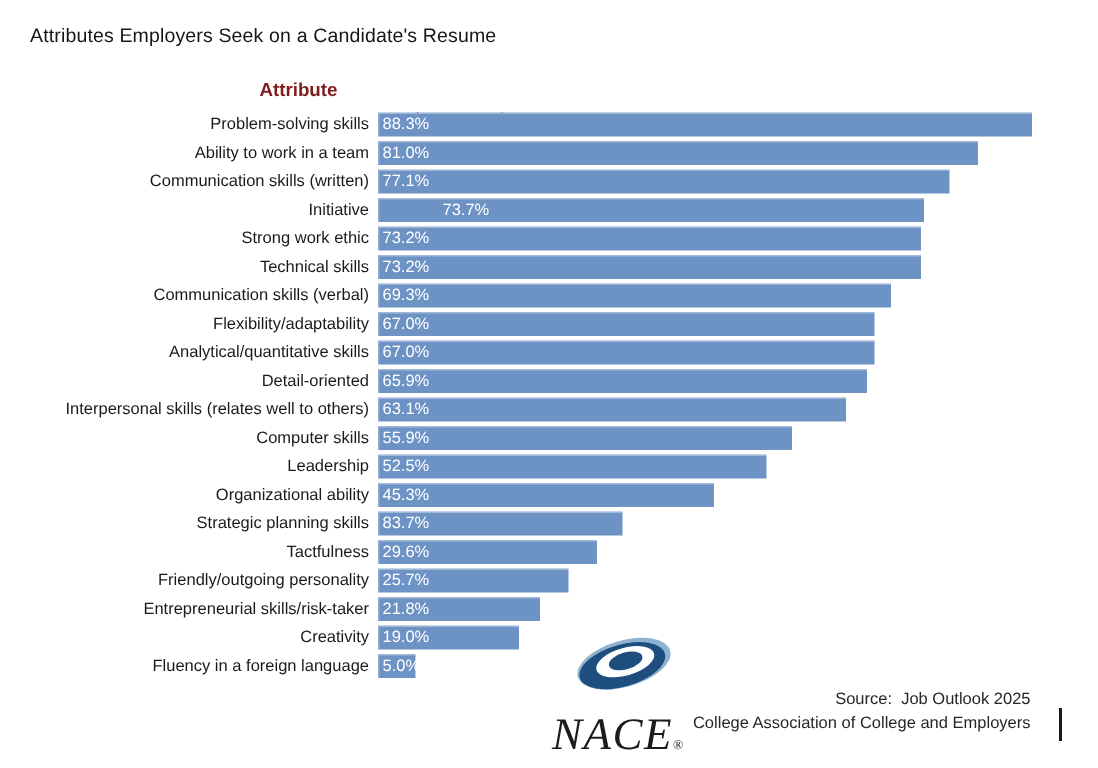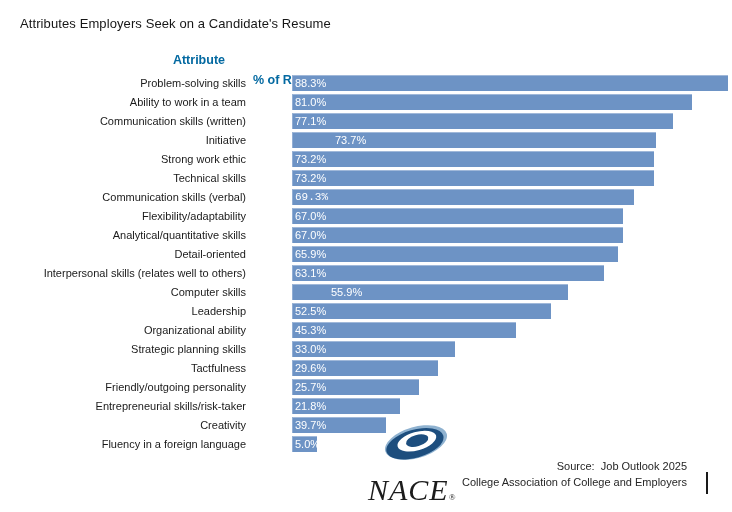--- a/index.html
+++ b/index.html
@@ -11,26 +11,26 @@
     overflow: hidden;
     color: #1a1a1a;
   }
   .title {
     position: absolute; left: 8px; top: 16px;
     font-size: 13px; font-weight: normal; color: #161616;
     letter-spacing: 0.1px; white-space: nowrap; margin-left: 12px;
   }
   .headers {
     position: absolute; top: 53px; left: 0; width: 732px;
-    display: flex; font-weight: bold; font-size: 12.5px; color: #0369a1;
+    display: flex; font-weight: bold; font-size: 12.5px; color: #7f1d1d;
   }
   .attr-header { width: 252px; text-align: right; padding-right: 27px; box-sizing: border-box; }
   .resp-header { padding-left: 1px; margin-top: 20px; }
   .rows { position: absolute; top: 73px; left: 0; width: 732px; }
-  .row { height: 19px; display: flex; align-items: center; gap: 40px; }
+  .row { height: 19px; display: flex; align-items: center; }
   .row-label {
     width: 252px; padding-right: 6px; box-sizing: border-box;
     text-align: right; font-size: 11px; color: #1a1a1a; white-space: nowrap;
   }
   .bar-track { position: relative; flex: 1; height: 16px; text-align: center; }
   .bar {
     height: 16px; box-sizing: border-box;
     border-top: 1px solid rgba(255,255,255,0.35);
     border-left: 1px solid rgba(255,255,255,0.25);
   }
@@ -106,21 +106,21 @@
       <div class="row-label">Technical skills</div>
       <div class="bar-track">
         <div class="bar" style="width: 361.608px; background: rgb(109, 147, 197);"></div>
         <div class="bar-value" style="color: rgb(255, 255, 255);">73.2%</div>
       </div>
     </div>
     <div class="row">
       <div class="row-label">Communication skills (verbal)</div>
       <div class="bar-track">
         <div class="bar" style="width: 342.342px; background: rgb(109, 147, 197);"></div>
-        <div class="bar-value" style="color: rgb(255, 255, 255); font-family: Liberation Mono, monospace;">69.3%</div>
+        <div class="bar-value" style="color: rgb(255, 255, 255);">69.3%</div>
       </div>
     </div>
     <div class="row">
       <div class="row-label">Flexibility/adaptability</div>
       <div class="bar-track">
         <div class="bar" style="width: 330.98px; background: rgb(109, 147, 197);"></div>
         <div class="bar-value" style="color: rgb(255, 255, 255);">67.0%</div>
       </div>
     </div>
     <div class="row">
@@ -141,42 +141,42 @@
       <div class="row-label">Interpersonal skills (relates well to others)</div>
       <div class="bar-track">
         <div class="bar" style="width: 311.714px; background: rgb(109, 147, 197);"></div>
         <div class="bar-value" style="color: rgb(255, 255, 255);">63.1%</div>
       </div>
     </div>
     <div class="row">
       <div class="row-label">Computer skills</div>
       <div class="bar-track">
         <div class="bar" style="width: 276.146px; background: rgb(109, 147, 197);"></div>
-        <div class="bar-value" style="color: rgb(255, 255, 255); margin-left: 36px;">55.9%</div>
+        <div class="bar-value" style="color: rgb(255, 255, 255);">55.9%</div>
       </div>
     </div>
     <div class="row">
       <div class="row-label">Leadership</div>
       <div class="bar-track">
         <div class="bar" style="width: 259.35px; background: rgb(109, 147, 197);"></div>
         <div class="bar-value" style="color: rgb(255, 255, 255);">52.5%</div>
       </div>
     </div>
     <div class="row">
       <div class="row-label">Organizational ability</div>
       <div class="bar-track">
         <div class="bar" style="width: 223.782px; background: rgb(109, 147, 197);"></div>
         <div class="bar-value" style="color: rgb(255, 255, 255);">45.3%</div>
       </div>
     </div>
     <div class="row">
       <div class="row-label">Strategic planning skills</div>
       <div class="bar-track">
         <div class="bar" style="width: 163.02px; background: rgb(109, 147, 197);"></div>
-        <div class="bar-value" style="color: rgb(255, 255, 255);">33.0%</div>
+        <div class="bar-value" style="color: rgb(255, 255, 255);">83.7%</div>
       </div>
     </div>
     <div class="row">
       <div class="row-label">Tactfulness</div>
       <div class="bar-track">
         <div class="bar" style="width: 146.224px; background: rgb(109, 147, 197);"></div>
         <div class="bar-value" style="color: rgb(255, 255, 255);">29.6%</div>
       </div>
     </div>
     <div class="row">
@@ -190,21 +190,21 @@
       <div class="row-label">Entrepreneurial skills/risk-taker</div>
       <div class="bar-track">
         <div class="bar" style="width: 107.692px; background: rgb(109, 147, 197);"></div>
         <div class="bar-value" style="color: rgb(255, 255, 255);">21.8%</div>
       </div>
     </div>
     <div class="row">
       <div class="row-label">Creativity</div>
       <div class="bar-track">
         <div class="bar" style="width: 93.86px; background: rgb(109, 147, 197);"></div>
-        <div class="bar-value" style="color: rgb(255, 255, 255);">39.7%</div>
+        <div class="bar-value" style="color: rgb(255, 255, 255);">19.0%</div>
       </div>
     </div>
     <div class="row">
       <div class="row-label">Fluency in a foreign language</div>
       <div class="bar-track">
         <div class="bar" style="width: 24.7px; background: rgb(109, 147, 197);"></div>
         <div class="bar-value" style="color: rgb(255, 255, 255);">5.0%</div>
       </div>
     </div>
   </div>

